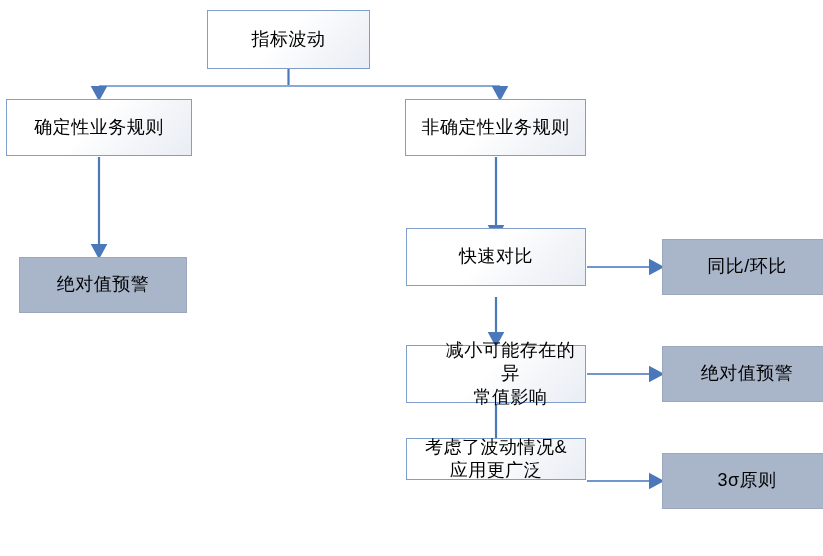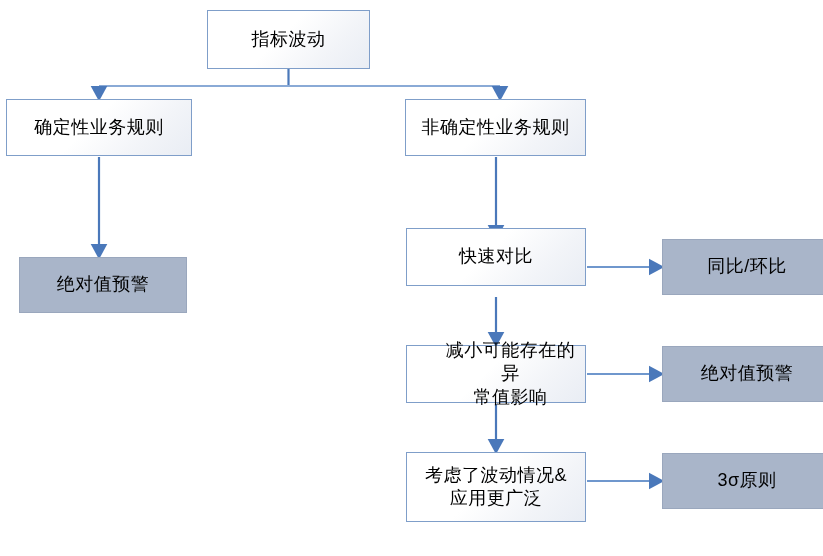--- a/index.html
+++ b/index.html
@@ -42,21 +42,21 @@
 
   
   #n-root      {left:207px;  top:10px;  width:163px; height:59px;}
   #n-det       {left:6px;   top:99px;  width:186px; height:57px;}
   #n-nondet    {left:405px;  top:99px;  width:181px; height:57px;}
   #n-abs       {left:19px;   top:257px; width:168px; height:56px;}
   #n-quick     {left:406px;  top:228px; width:180px; height:58px;}
   #n-yoy       {left:662px;  top:239px; width:170px; height:56px;}
   #n-reduce    {left:406px;  top:345px; width:180px; height:58px;padding-left:29px;}
   #n-smooth    {left:662px;  top:346px; width:170px; height:56px;}
-  #n-fluct     {left:406px;  top:452px; width:180px; height:70px;}
+  #n-fluct     {left:406px;  top:438px; width:180px; height:42px;}
   #n-sigma     {left:662px;  top:453px; width:170px; height:56px;}
 </style>
 </head>
 <body>
 
 <div id="canvas">
 
   <svg id="wires" viewBox="0 0 823 556">
     <defs>
       <marker id="ah" markerWidth="9" markerHeight="9" refX="3.4" refY="4.5" orient="auto" markerUnits="strokeWidth">

